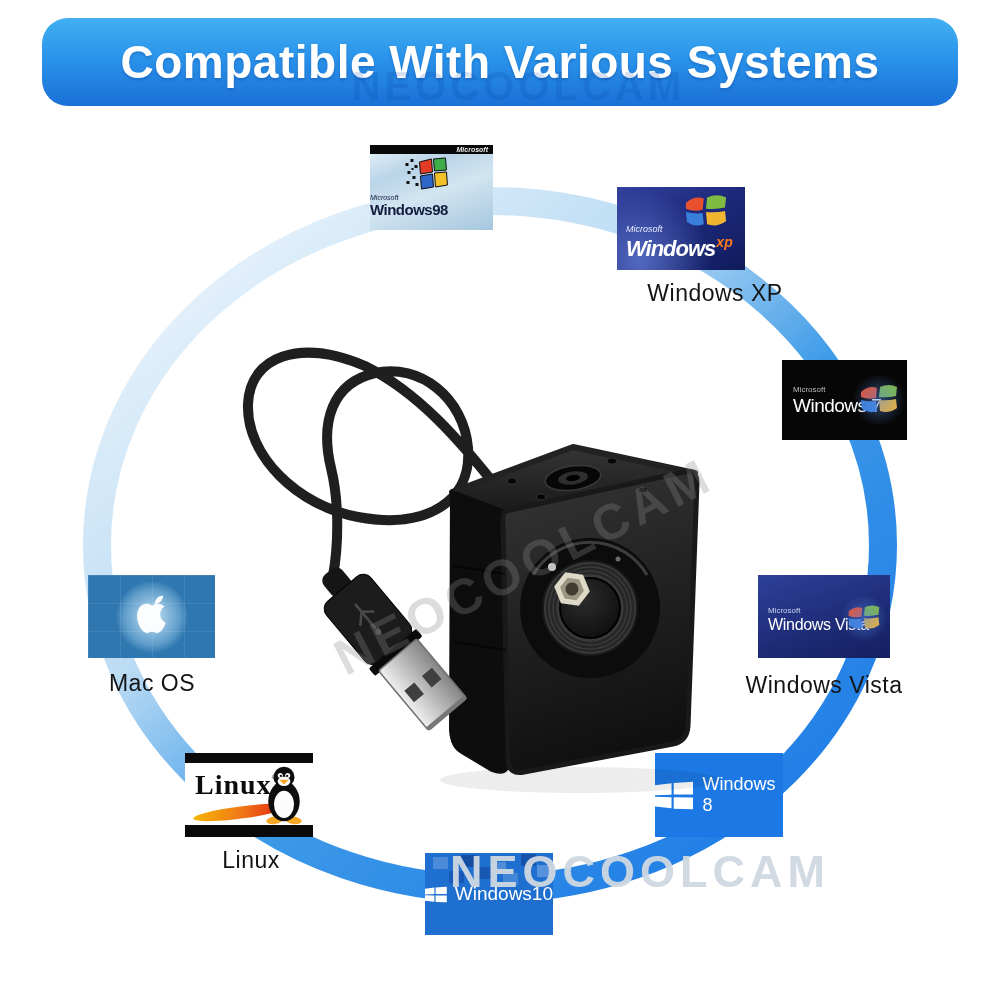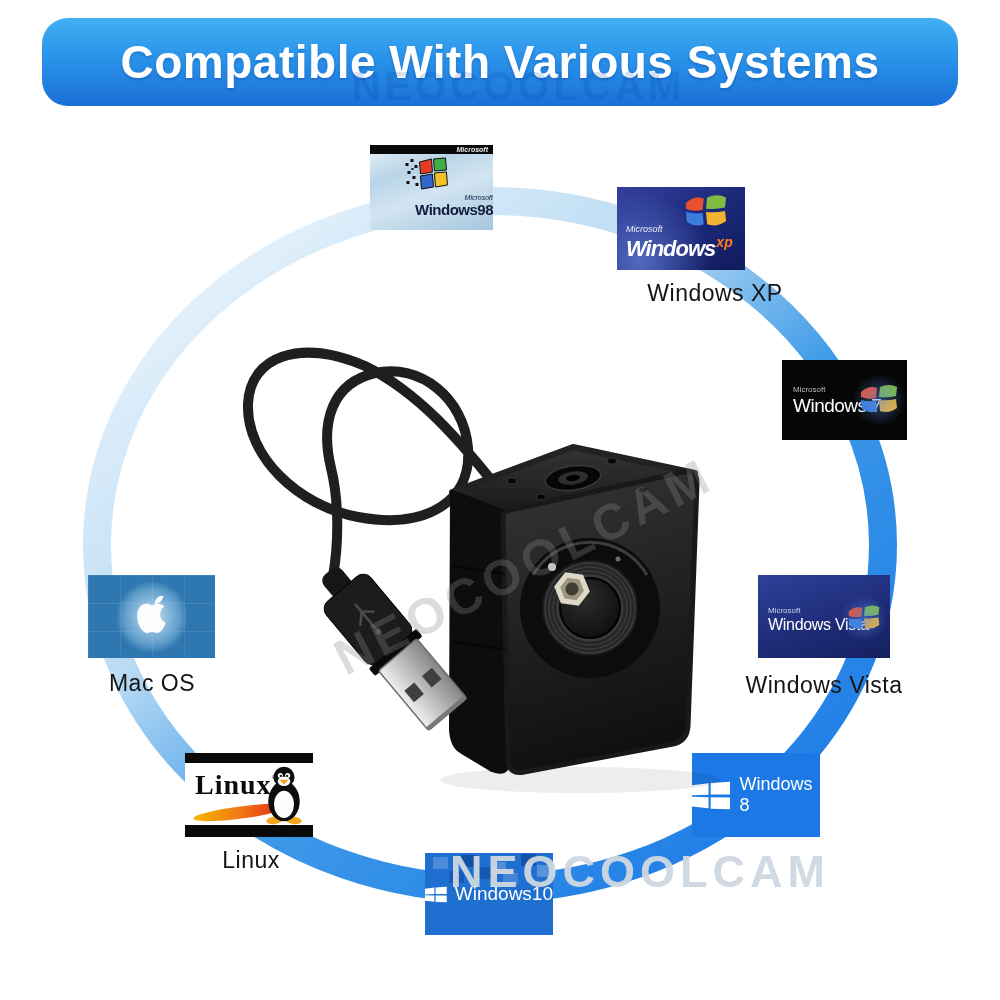--- a/index.html
+++ b/index.html
@@ -32,21 +32,21 @@
   .caption{position:absolute;z-index:3;transform:translateX(-50%);font-size:23px;
     color:#141414;white-space:nowrap;letter-spacing:.5px;}
 
   
   .w98{left:370px;top:145px;width:123px;height:85px;
     background:linear-gradient(160deg,#e9f3f9 0%,#b9d4e8 30%,#d2e5f1 55%,#a6c6de 100%);}
   .w98 .bar{position:absolute;left:0;width:100%;height:9px;background:#090909;}
   .w98 .bar.t{top:0;display:flex;justify-content:flex-end;align-items:center;}
   .w98 .bar .ms{color:#eee;font-size:7px;font-style:italic;font-weight:bold;padding-right:5px;line-height:9px;}
   .w98 .flag{position:absolute;left:50%;top:11px;transform:translateX(-62%);}
-  .w98 .nameblock{position:absolute;left:0;right:0;bottom:12px;text-align:right;color:#101b3e;line-height:1;}
+  .w98 .nameblock{position:absolute;left:0;right:0;bottom:12px;text-align:left;color:#101b3e;line-height:1;}
   .w98 .nameblock .brand{display:block;font-size:7px;font-style:italic;margin-bottom:1px;}
   .w98 .nameblock .name{font-size:15px;font-weight:bold;letter-spacing:-0.5px;}
 
   
   .xp{left:617px;top:187px;width:128px;height:83px;
     background:radial-gradient(circle at 18% 90%,rgba(130,160,255,.55),transparent 55%),
                linear-gradient(150deg,#33419e 0%,#1d2a7c 45%,#101b5c 100%);}
   .xp .flag{position:absolute;right:16px;top:6px;}
   .xp .txt{position:absolute;left:9px;bottom:10px;color:#fff;line-height:1;}
   .xp .brand{display:block;font-size:9px;font-style:italic;color:#e6eafb;margin-bottom:1px;}
@@ -64,21 +64,21 @@
 
   
   .vista{left:758px;top:575px;width:132px;height:83px;
     background:linear-gradient(160deg,#2e4099 0%,#1d2b76 60%,#14205f 100%);}
   .vista .txt{position:absolute;left:10px;top:32px;color:#fff;line-height:1;}
   .vista .brand{display:block;font-size:8px;color:#cdd4ef;margin-bottom:2px;}
   .vista .name{font-size:16px;letter-spacing:-0.3px;}
   .vista .flagwrap{position:absolute;right:9px;top:50%;transform:translateY(-46%);}
 
   
-  .w8{left:692px;top:753px;width:128px;height:84px;background:#1b78e4;
+  .w8{left:655px;top:753px;width:128px;height:84px;background:#1b78e4;
     display:flex;align-items:center;gap:9px;}
   .w8 .name{color:#fff;font-size:18px;}
 
   
   .w10{left:425px;top:853px;width:128px;height:82px;background:#1f6fd0;
     display:flex;align-items:center;justify-content:center;gap:8px;}
   .w10 .name{color:#fff;font-size:19px;position:relative;z-index:1;}
   .w10 .pix{position:absolute;left:8px;top:4px;width:15px;height:12px;background:rgba(255,255,255,.2);
     box-shadow:28px -2px rgba(8,40,110,.45),58px 5px rgba(255,255,255,.22),88px -3px rgba(8,40,110,.4),
       104px 8px rgba(255,255,255,.25),16px 14px rgba(10,50,140,.35),70px 16px rgba(255,255,255,.16),

